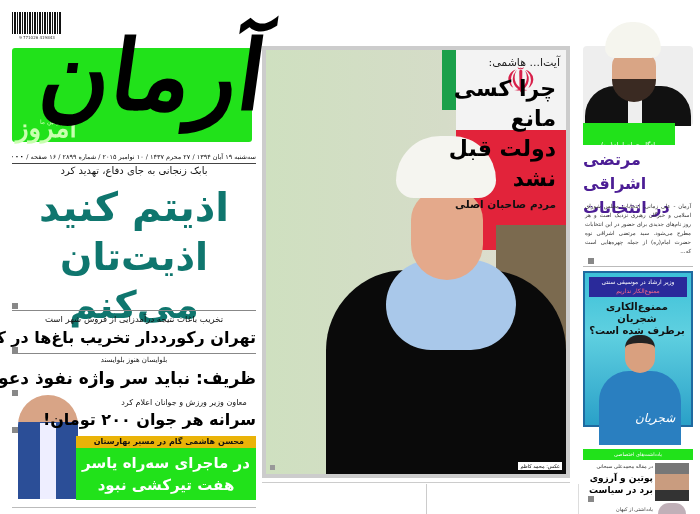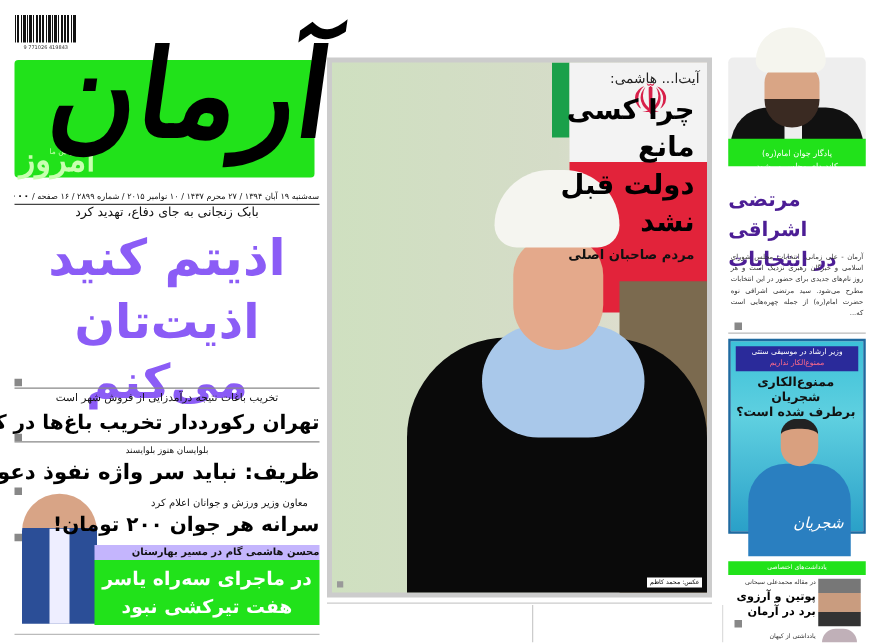--- a/index.html
+++ b/index.html
@@ -12,28 +12,28 @@
   .barcode-num { left: 12px; top: 35px; width: 50px; font-size: 4px; color: #333; direction: ltr; text-align: center; }
   .green-band { left: 12px; top: 48px; width: 240px; height: 94px; background: #21e21a; border-radius: 3px; }
   .logo { left: 60px; top: 6px; width: 205px; height: 140px; font-family: "DejaVu Serif", serif; font-weight: bold; font-size: 96px; color: #000; line-height: 140px; text-align: center; letter-spacing: -4px; transform: skewX(-8deg); }
   .emrooz { left: 16px; top: 75px; font-family: "DejaVu Serif", serif; font-weight: bold; font-size: 26px; color: #c8ffb0; margin-top: 38px; }
   .motto { left: 40px; top: 118px; font-size: 6px; color: #c8ffb0; }
   .dateline { left: 12px; top: 152px; width: 244px; font-size: 6.5px; color: #111; white-space: nowrap; overflow: hidden; border-bottom: 1px solid #444; padding-bottom: 2px; }
   .dateline b { font-size: 8px; }
 
   
   .kicker { font-size: 10px; color: #111; text-align: center; width: 244px; left: 12px; }
-  .big-head { left: 12px; width: 244px; font-weight: bold; color: #8b5cf6; text-align: center; font-family: "DejaVu Sans", sans-serif; }
+  .big-head { left: 12px; width: 244px; font-weight: bold; color: #0f766e; text-align: center; font-family: "DejaVu Sans", sans-serif; }
   .rule { left: 12px; width: 244px; height: 1px; background: #888; }
   .pg { width: 6px; height: 6px; background: #888; }
   .sub-head { left: 12px; width: 244px; font-weight: bold; color: #000; text-align: center; font-size: 17px; white-space: nowrap; }
 
   .photo-hashemi { left: 18px; top: 395px; width: 60px; height: 104px; background: linear-gradient(180deg,#d8a486 0 26%, #2b4e97 26% 100%); border-radius: 30px 30px 0 0; }
   .photo-hashemi .shirt { position:absolute; left:22px; top:28px; width:16px; height:76px; background:#eef; }
-  .orange-bar { left: 76px; top: 436px; width: 180px; height: 12px; background: #c4b5fd; font-size: 8px; color: #111; text-align: right; padding-right: 0; line-height: 12px; font-weight: bold; }
+  .orange-bar { left: 76px; top: 436px; width: 180px; height: 12px; background: #eab308; font-size: 8px; color: #111; text-align: right; padding-right: 12px; line-height: 12px; font-weight: bold; }
   .green-box { left: 76px; top: 448px; width: 180px; height: 52px; background: #21e21a; color: #fff; font-weight: bold; font-size: 15px; text-align: center; line-height: 22px; padding-top: 4px; }
   .bottom-rule { left: 12px; top: 507px; width: 244px; height: 1px; background: #bbb; }
 
   
   .center-frame { left: 262px; top: 46px; width: 308px; height: 432px; background: #ccc; }
   .center-photo { left: 266px; top: 50px; width: 300px; height: 424px; overflow: hidden;
     background: linear-gradient(90deg, #cfe0c0 0%, #d5dcc8 60%, #e8e0d5 100%); }
   .flag { position:absolute; right: 0; top: 0; width: 110px; height: 200px; background: linear-gradient(180deg,#f3f3f3 0 40%, #e2233a 40% 100%); }
   .flag-green { position:absolute; right: 110px; top: 0; width: 14px; height: 60px; background: #1aa04a; }
   .emblem { position:absolute; right: 30px; top: 10px; font-size: 34px; color:#d8204a; }
@@ -49,21 +49,21 @@
   .center-pg { position:absolute; left: 4px; bottom: 4px; width:5px; height:5px; background:#999; }
   .below-rule { left: 262px; top: 482px; width: 308px; height: 1px; background:#ccc; }
   .below-vline { left: 426px; top: 484px; width: 1px; height: 30px; background:#ccc; }
 
   
   .cleric-bg { left: 583px; top: 46px; width: 110px; height: 80px; background: #eee; border-radius: 4px; }
   .cleric-turban { left: 605px; top: 22px; width: 56px; height: 36px; background: #f5f5ee; border-radius: 28px 28px 10px 10px; }
   .cleric-face { left: 612px; top: 52px; width: 44px; height: 50px; background: linear-gradient(180deg,#d9a585 0 55%, #3a2a22 55% 100%); border-radius: 14px 14px 22px 22px; }
   .cleric-robe { left: 585px; top: 86px; width: 106px; height: 40px; background:#111; border-radius: 30px 30px 0 0; }
   .cleric-shirt { left: 628px; top: 94px; width: 14px; height: 32px; background:#eee; }
-  .green-caption { left: 583px; top: 111px; width: 110px; height: 22px; background: #21e21a; color:#fff; font-size: 6.5px; text-align:center; line-height: 10px; padding-top: 7px; }
+  .green-caption { left: 583px; top: 123px; width: 92px; height: 22px; background: #21e21a; color:#fff; font-size: 6.5px; text-align:center; line-height: 10px; padding-top: 17px; }
   .right-head { left: 583px; top: 148px; width: 110px; text-align:left; font-weight:bold; font-size: 16px; line-height: 24px; color:#4c1d95; }
   .right-body { left: 585px; top: 202px; width: 106px; font-size: 5.5px; line-height: 9px; color:#333; text-align: justify; }
   .right-rule { left: 583px; top: 266px; width: 110px; height: 1px; background:#bbb; }
   .poster { left: 583px; top: 271px; width: 110px; height: 156px; background: linear-gradient(180deg,#3cc0d8 0%, #5fd0e0 40%, #2aa0c8 100%); border: 2px solid #1f6aa0; }
   .poster-top { position:absolute; left: 4px; top: 4px; width: 98px; height: 20px; background:#2a2a9a; color:#fff; font-size: 6px; text-align:center; line-height: 9px; }
   .poster-head { position:absolute; right: 4px; top: 28px; width: 100px; text-align:center; font-weight:bold; font-size: 10px; line-height: 12px; color:#111; }
   .poster-face { position:absolute; left: 40px; top: 62px; width: 30px; height: 38px; background:#d9a07f; border-radius: 14px 14px 16px 16px; border-top: 8px solid #222; }
   .poster-body { position:absolute; left: 14px; top: 98px; width: 82px; height: 74px; background:#2a7fc0; border-radius: 30px 30px 0 0; }
   .poster-sig { position:absolute; left: 50px; top: 138px; font-size: 12px; color:#fff; font-style: italic; }
   .green-strip { left: 583px; top: 449px; width: 110px; height: 11px; background:#21e21a; color:#fff; font-size: 5px; text-align:center; line-height: 11px; }
@@ -170,18 +170,18 @@
   <div class="poster-body"></div>
   <div class="poster-face"></div>
   <div class="poster-sig">شجریان</div>
 </div>
 
 <div class="abs green-strip">یادداشت‌های اختصاصی</div>
 <div class="abs small-thumb"></div>
 <div class="abs small-kicker">در مقاله محمدعلی سبحانی</div>
 <div class="abs small-head">
   <div>پوتین و آرزوی</div>
-  <div>برد در آرمان</div>
+  <div>برد در سیاست</div>
 </div>
 <div class="abs pg" style="left:588px; top:496px;"></div>
 <div class="abs small-kicker2">یادداشتی از کیهان</div>
 <div class="abs small-thumb2"></div>
 <div class="abs col-vline"></div>
 
 </body></html>

